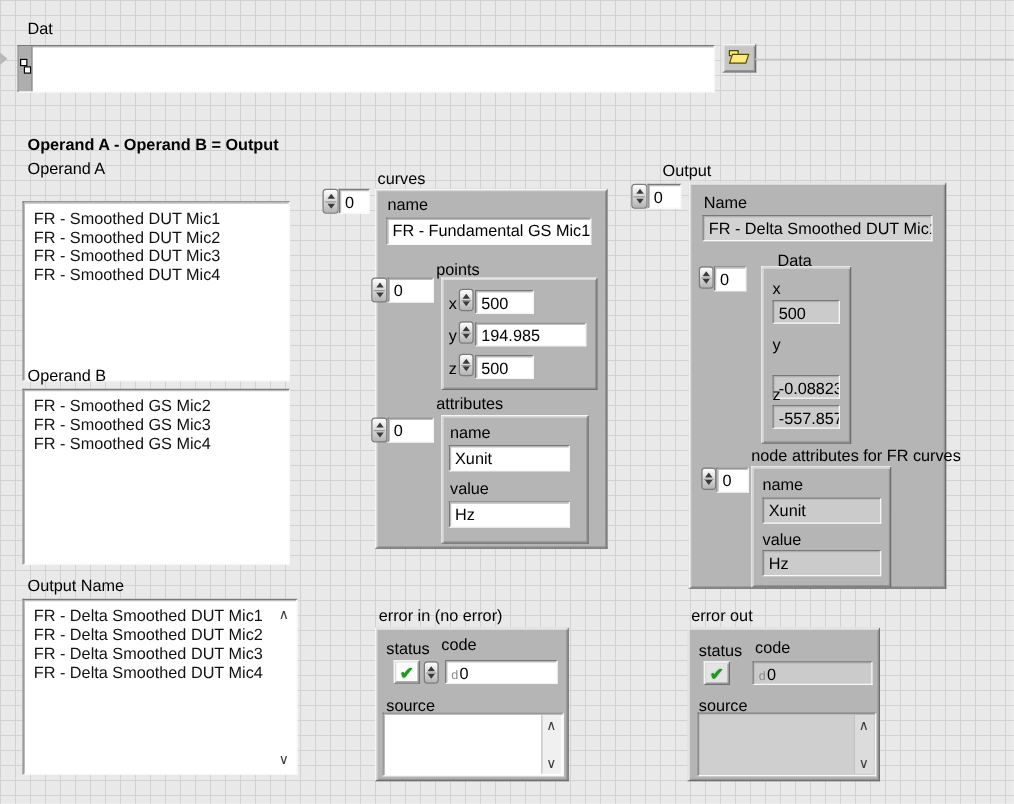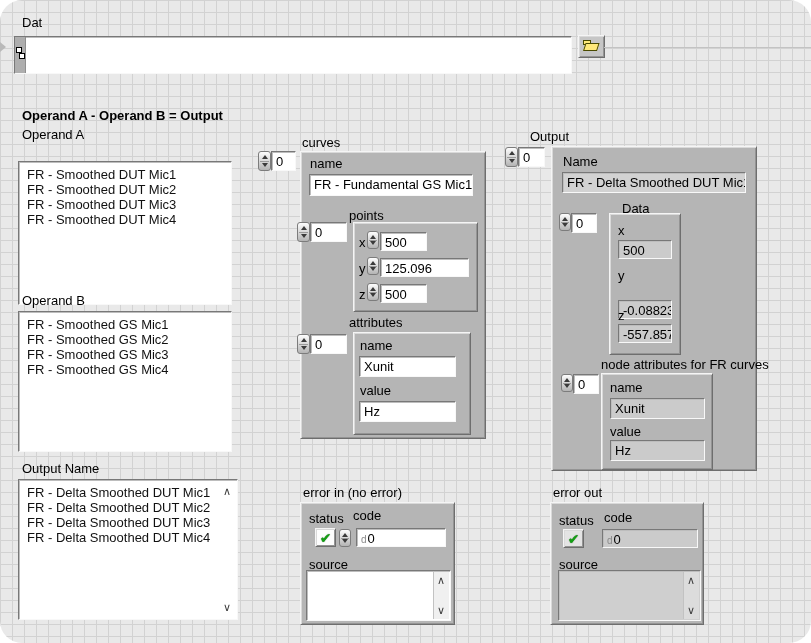--- a/index.html
+++ b/index.html
@@ -3,21 +3,20 @@
 <meta charset="utf-8">
 <style>
   html,body{margin:0;padding:0;}
   body{font-family:"Liberation Sans",sans-serif;}
   .panel{
     position:relative;width:811px;height:643px;overflow:hidden;
     background-color:#e9e9e9;
     background-image:linear-gradient(to right,#d2d2d2 1px,transparent 1px),
                      linear-gradient(to bottom,#d2d2d2 1px,transparent 1px);
     background-size:12px 12px;
-    border-radius:22px;
   }
   .abs{position:absolute;}
   .lbl{position:absolute;font-size:13px;color:#000;white-space:nowrap;line-height:14px;}
   .bold{font-weight:bold;}
   .bez-out{border:1px solid;border-color:#f5f5f5 #6e6e6e #6e6e6e #f5f5f5;
            box-shadow:inset 1px 1px 0 #d9d9d9, inset -1px -1px 0 #949494;}
   .bez-in{border:1px solid;border-color:#787878 #f8f8f8 #f8f8f8 #787878;
           box-shadow:inset 1px 1px 0 #bdbdbd;}
   .cluster{position:absolute;background:#b5b5b5;}
   .whitebox{position:absolute;background:#ffffff;font-size:13px;color:#000;
@@ -81,21 +80,20 @@
   <div class="lbl" style="left:22px;top:128px;">Operand A</div>
   <div class="listbox bez-in" style="left:18px;top:145px;width:214px;height:144px;margin-top:16px;">
     <div class="li">FR - Smoothed DUT Mic1</div>
     <div class="li">FR - Smoothed DUT Mic2</div>
     <div class="li">FR - Smoothed DUT Mic3</div>
     <div class="li">FR - Smoothed DUT Mic4</div>
   </div>
 
   <div class="lbl" style="left:22px;top:294px;">Operand B</div>
   <div class="listbox bez-in" style="left:18px;top:311px;width:214px;height:141px;">
-    <div class="li">FR - Smoothed GS Mic1</div>
     <div class="li">FR - Smoothed GS Mic2</div>
     <div class="li">FR - Smoothed GS Mic3</div>
     <div class="li">FR - Smoothed GS Mic4</div>
   </div>
 
   <div class="lbl" style="left:22px;top:462px;">Output Name</div>
   <div class="listbox bez-in" style="left:18px;top:479px;width:220px;height:141px;">
     <div class="li">FR - Delta Smoothed DUT Mic1</div>
     <div class="li">FR - Delta Smoothed DUT Mic2</div>
     <div class="li">FR - Delta Smoothed DUT Mic3</div>
@@ -126,21 +124,21 @@
       <div class="spin sm" style="left:13px;top:8px;">
           <i class="up"></i>
           <i class="dn"></i>
         </div>
       <div class="whitebox bez-in" style="left:26px;top:9px;width:47px;height:19px;">500</div>
       <div class="lbl" style="left:5px;top:39px;">y</div>
       <div class="spin sm" style="left:13px;top:34px;">
           <i class="up"></i>
           <i class="dn"></i>
         </div>
-      <div class="whitebox bez-in" style="left:26px;top:35px;width:89px;height:19px;">125.096</div>
+      <div class="whitebox bez-in" style="left:26px;top:35px;width:89px;height:19px;">194.985</div>
       <div class="lbl" style="left:5px;top:65px;">z</div>
       <div class="spin sm" style="left:13px;top:60px;">
           <i class="up"></i>
           <i class="dn"></i>
         </div>
       <div class="whitebox bez-in" style="left:26px;top:61px;width:47px;height:19px;">500</div>
     </div>
 
     <div class="lbl" style="left:48px;top:164px;">attributes</div>
     <div class="spin" style="left:-4px;top:182px;">

